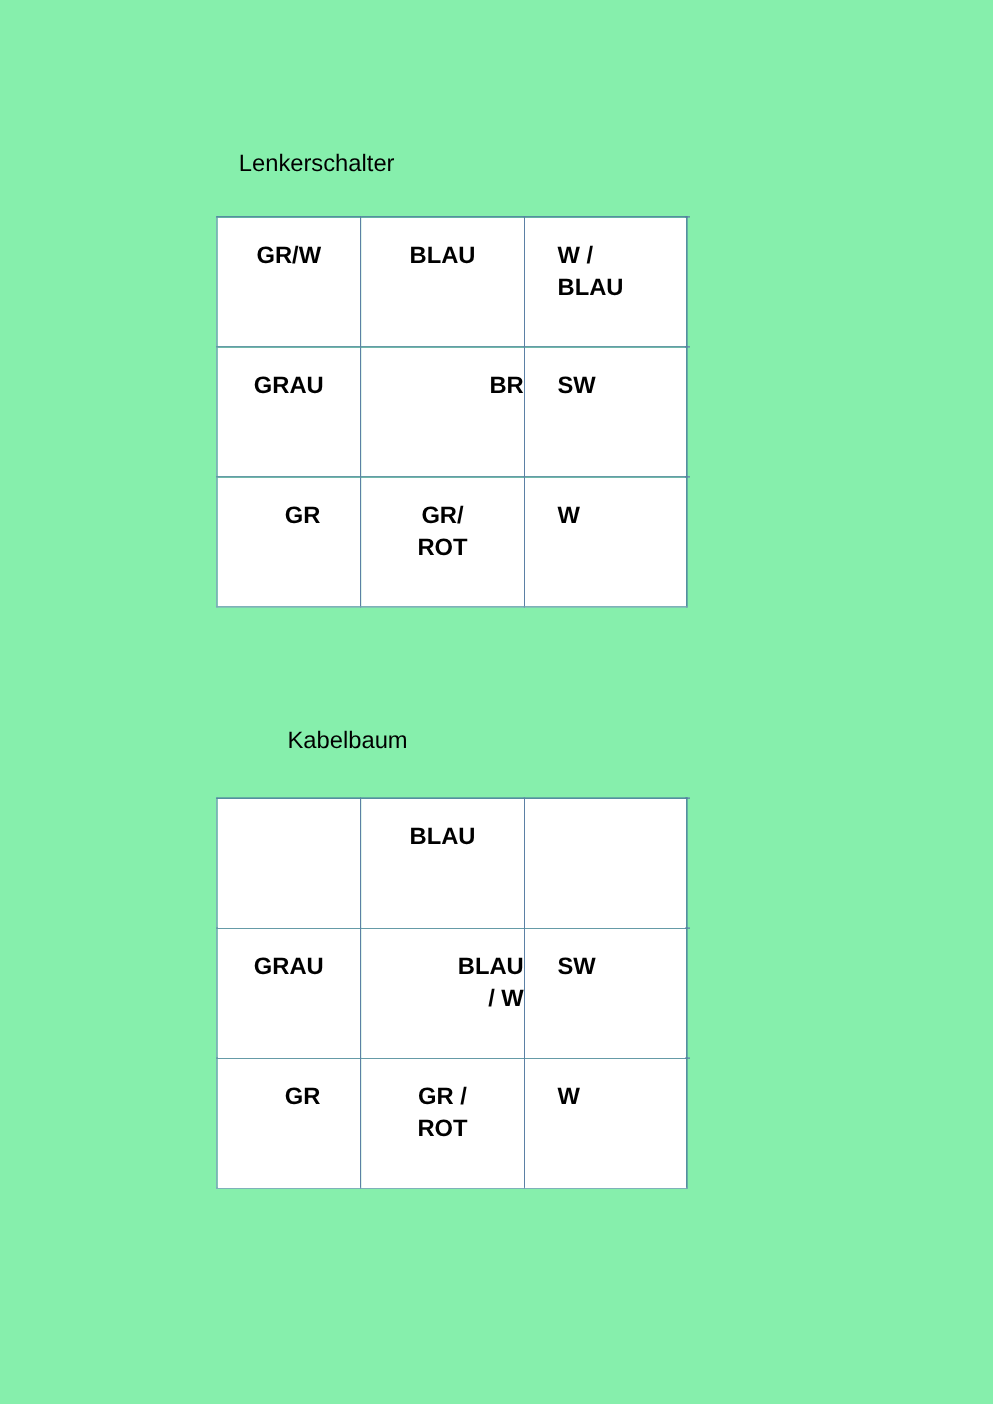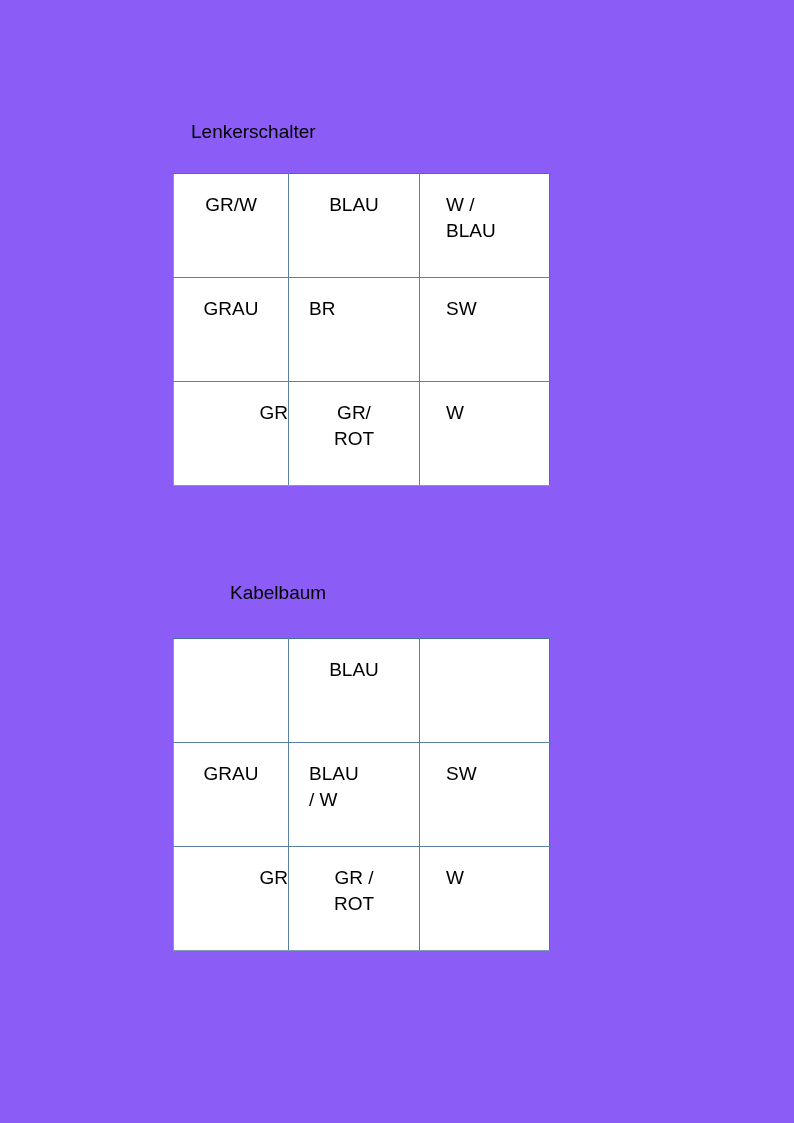--- a/index.html
+++ b/index.html
@@ -12,21 +12,21 @@
     width: 794px;
     height: 1123px;
     position: relative;
     font-family: "Liberation Sans", sans-serif;
     color: #000000;
     overflow: hidden;
   }
   .page {
     position: absolute;
     inset: 0;
-    background: #8b5cf6;
+    background: #86efac;
   }
 
   
   .section-title {
     position: absolute;
     font-size: 19px;
     line-height: 24px;
     color: #000000;
     white-space: nowrap;
     font-weight: 400;
@@ -48,20 +48,21 @@
   .wire-table col.c2 { width: 131px; }
   .wire-table col.c3 { width: 130px; }
 
   .wire-table td {
     border: 1px solid #5b80a5;
     vertical-align: top;
     padding: 0;
     height: 103px;
     position: relative;
     background: #ffffff;
+    font-weight: bold;
   }
   
   .wire-table {
     outline: none;
   }
   .wire-table tr:first-child td { border-top-color: #44709c; }
   .wire-table tr:last-child  td { border-bottom-color: #7e9dbd; }
   .wire-table td:first-child { border-left-color: #7e9dbd; }
   .wire-table td:last-child  { border-right-color: #44709c; }
 
@@ -76,22 +77,22 @@
   }
 
   .cell-text {
     display: block;
     font-size: 19px;
     line-height: 26px;
     padding-top: 18px;
     white-space: pre-line;
   }
   .al-center { text-align: center; }
-  .al-left   { text-align: left; padding-left: 20px; }
-  .al-left-sm{ text-align: right; padding-left: 22px; }
+  .al-left   { text-align: right; padding-left: 20px; }
+  .al-left-sm{ text-align: center; padding-left: 22px; }
   .al-indent { text-align: left; padding-left: 26px; }
   .is-empty  { min-height: 1px; }
 </style>
 </head>
 <body>
 
 <div class="page">
 
   <div class="section-title" id="title-lenkerschalter">Lenkerschalter</div>
 

